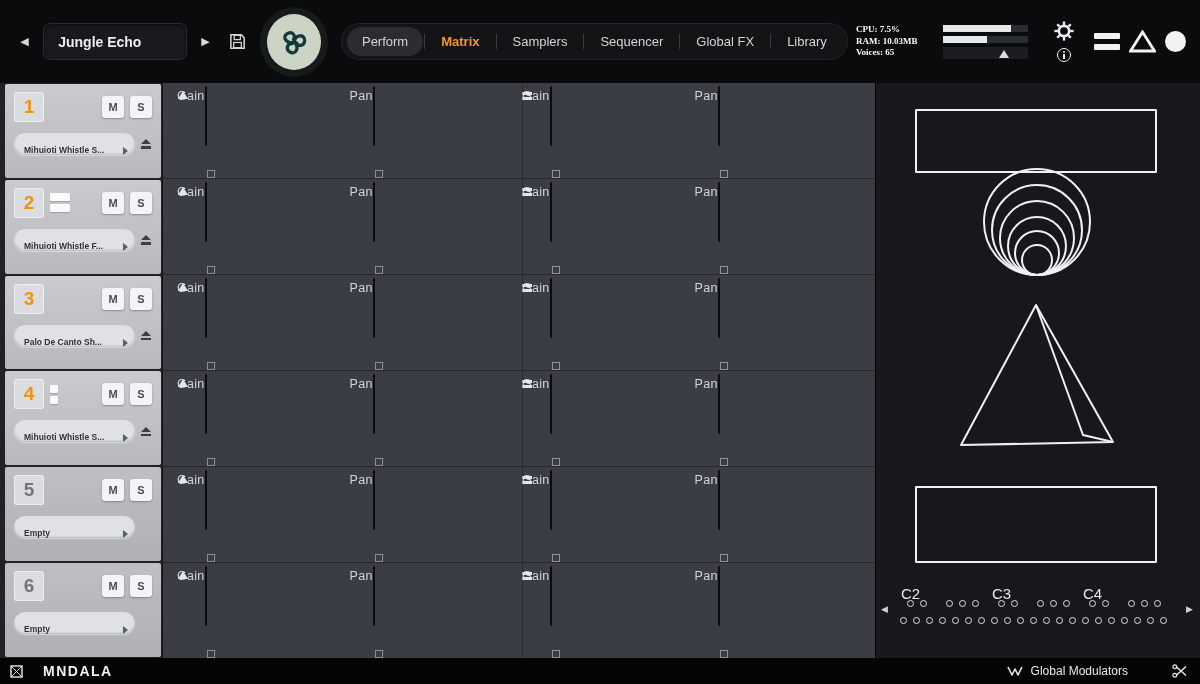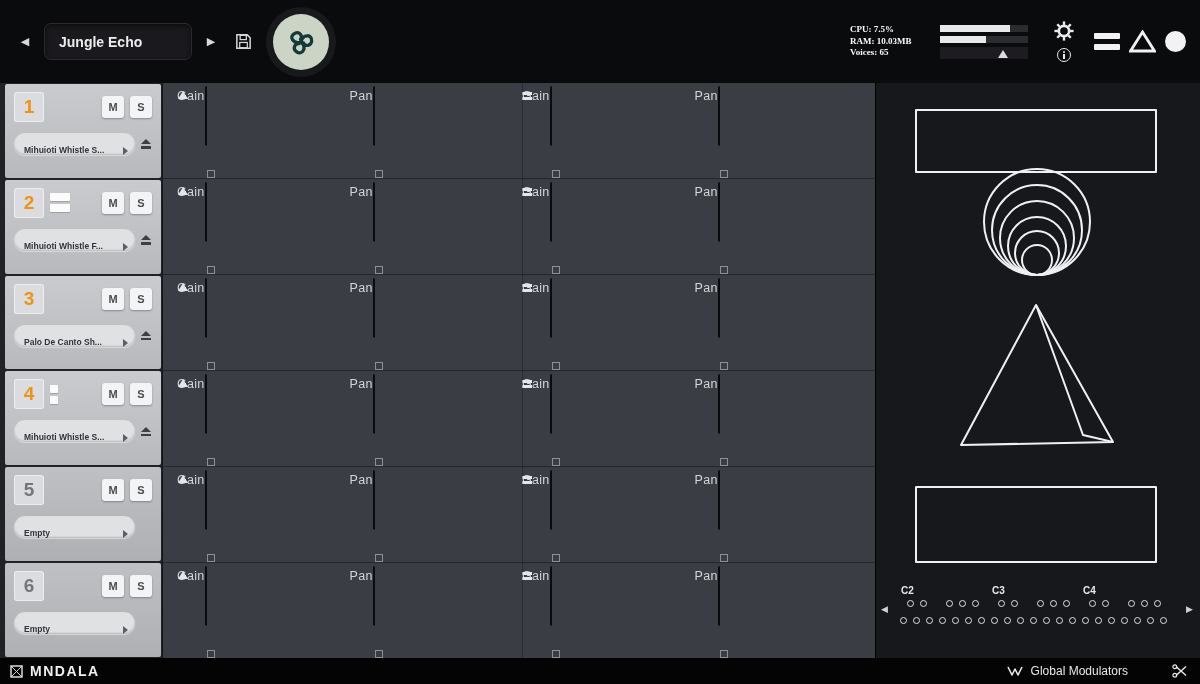--- a/index.html
+++ b/index.html
@@ -65,29 +65,29 @@
   .lines-ic{position:absolute;left:0;top:6px;display:flex;flex-direction:column;gap:2.5px;}
   .lines-ic i{display:block;width:10px;height:2.5px;background:#e4e6e9;}
   .panel{height:60px;border-radius:3px;overflow:hidden;background:linear-gradient(180deg,#0d0e11 0%,#15171b 55%,#24262b 100%);border:1px solid #0a0b0d;position:relative;cursor:pointer;}
   .panel svg{position:absolute;inset:0;width:100%;height:100%;display:block;}
   .expand{align-self:flex-end;width:8px;height:8px;border:1px solid #8d9095;margin:3px 1px 0 0;cursor:pointer;}
 
   
   .rightpanel{position:absolute;left:875px;top:83px;width:325px;height:575px;background:#17181c;border-left:1px solid #000;}
   .shapes{position:absolute;inset:0;}
   .notes{position:absolute;left:24px;top:502px;width:276px;height:48px;}
-  .oct-label{position:absolute;top:0;font-size:10px;color:#e8e8ea;font-weight:700;}
+  .oct-label{position:absolute;top:0;font-size:15px;color:#e8e8ea;font-weight:400;}
   .ndot{position:absolute;width:7px;height:7px;border:1.5px solid #dfe1e4;border-radius:50%;cursor:pointer;}
   .scroll-arrow{position:absolute;top:521px;font-size:9px;color:#cfd1d4;cursor:pointer;}
   .scroll-arrow.left{left:5px;}
   .scroll-arrow.right{right:7px;}
 
   
   .bottombar{position:absolute;left:0;top:658px;right:0;height:26px;background:#040405;display:flex;align-items:center;padding:0 10px;color:#fff;}
-  .brand{display:flex;align-items:center;gap:7px;}
+  .brand{display:flex;align-items:center;gap:20px;}
   .brand-text{font-size:14px;font-weight:700;letter-spacing:1.5px;color:#f0f0f2;}
   .gm{display:flex;align-items:center;gap:8px;font-size:12px;color:#e8e8ea;margin-left:auto;margin-right:62px;}
   .tool{position:absolute;right:12px;top:6px;cursor:pointer;}
 </style>
 </head>
 <body>
 
 <div class="topbar">
   <div class="nav-arrow">◀</div>
   <div class="preset-pill">
@@ -103,20 +103,33 @@
   </div>
   <div class="logo-circle">
     <svg width="36" height="36" viewBox="0 0 44 44">
       <g fill="none" stroke="#14393a" stroke-width="4" stroke-linecap="round">
         <path d="M22 22 C 24 12, 36 12, 35 21 C 34.5 27, 27 28, 25 23"></path>
         <path d="M22 22 C 24 12, 36 12, 35 21 C 34.5 27, 27 28, 25 23" transform="rotate(120 22 22)"></path>
         <path d="M22 22 C 24 12, 36 12, 35 21 C 34.5 27, 27 28, 25 23" transform="rotate(240 22 22)"></path>
       </g>
     </svg>
   </div>
+  <div class="tabbar">
+      <div class="tab raised">Perform</div>
+      <div class="tab-div"></div>
+      <div class="tab active">Matrix</div>
+      <div class="tab-div"></div>
+      <div class="tab">Samplers</div>
+      <div class="tab-div"></div>
+      <div class="tab">Sequencer</div>
+      <div class="tab-div"></div>
+      <div class="tab">Global FX</div>
+      <div class="tab-div"></div>
+      <div class="tab">Library</div>
+    </div>
   <div class="stats">
     <div>CPU: 7.5%</div>
     <div>RAM: 10.03MB</div>
     <div>Voices: 65</div>
   </div>
   <div class="meters">
     <div class="meter">
         <div class="fill" style="width: 80%;"></div>
       </div>
     <div class="meter">

